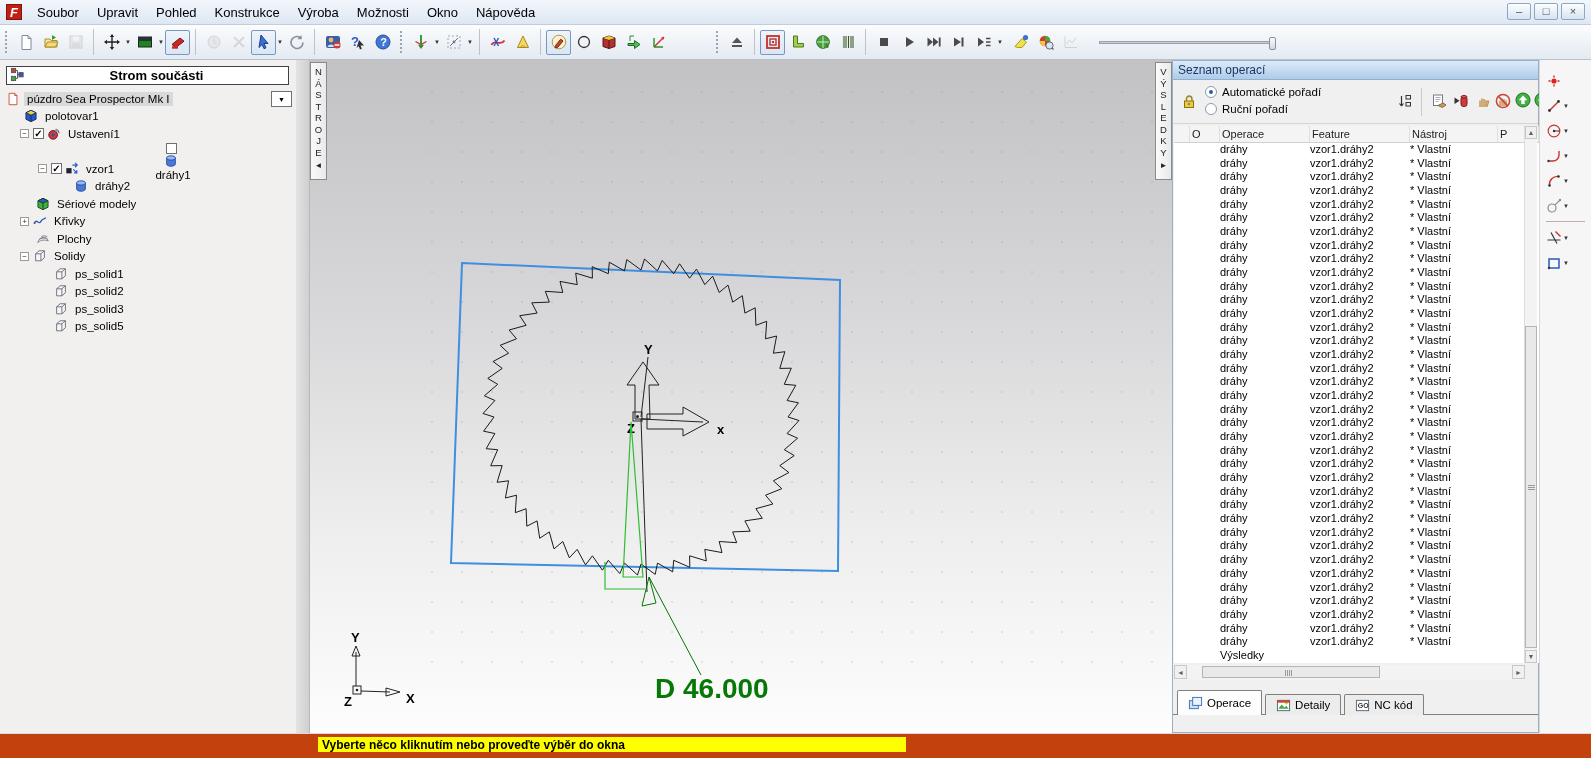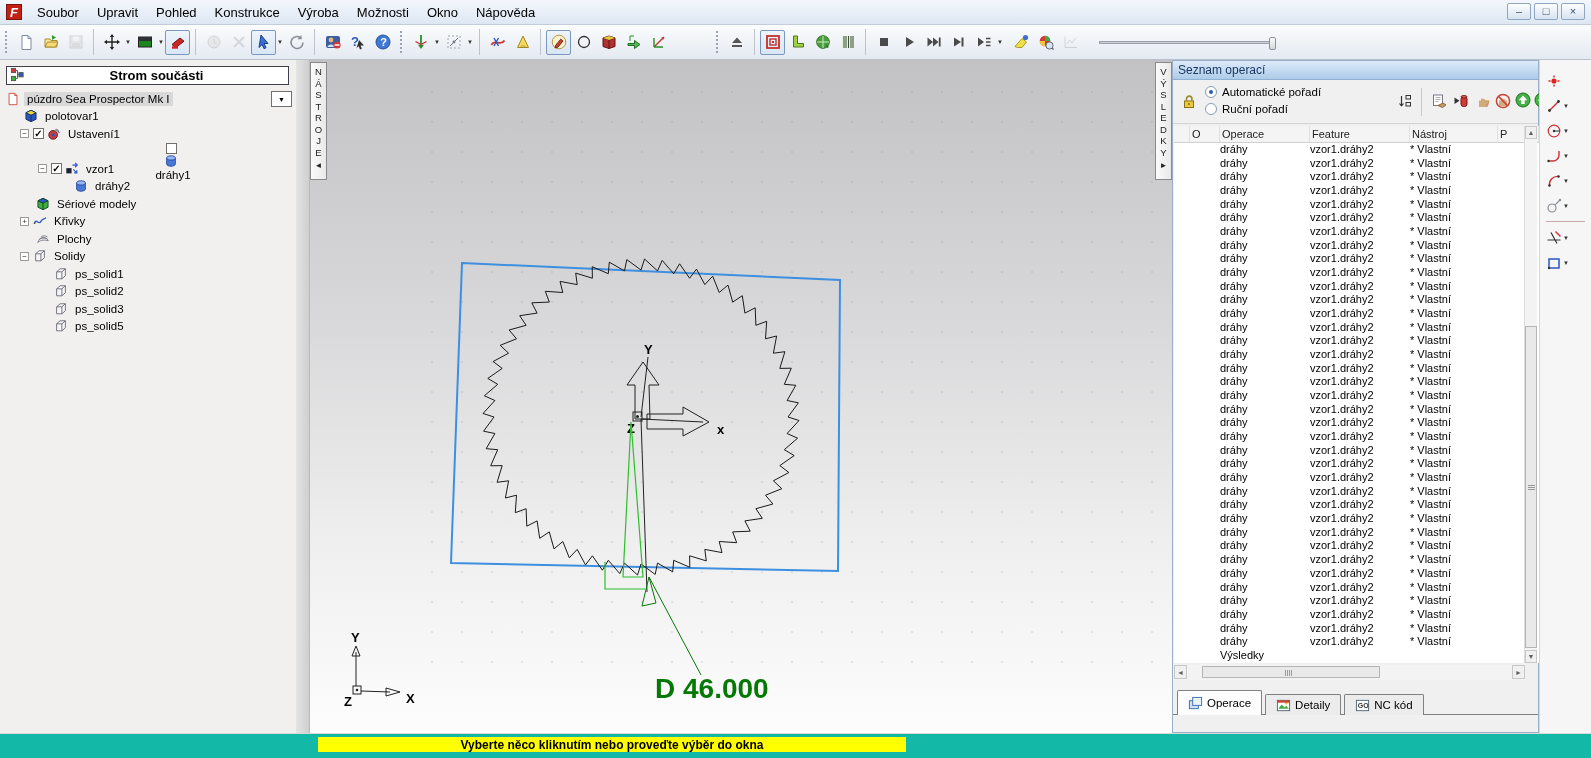--- a/index.html
+++ b/index.html
@@ -97,21 +97,21 @@
   .ops-tab { display:flex; align-items:center; gap:4px; border:1px solid #808080; border-bottom:none; background:#ececec;
     height:21px; padding:0 10px; font-size:11.5px; border-radius:2px 2px 0 0; margin-right:3px; }
   .ops-tab.active { background:#fdfdfd; height:25px; font-weight:normal; }
   #ops-tabline { position:absolute; left:0; top:653px; width:365px; height:1px; background:#808080; }
 
   
   .geo-item { display:flex; align-items:center; justify-content:flex-start; padding-left:6px; height:25px; }
   .geo-sep { height:1px; background:#c9a9a9; margin:3px 6px; }
 
   
-  #statusbar { position:absolute; left:0; top:733px; width:1591px; height:25px; background:#14b8a6; border-top:1px solid #dadada;text-align:center; }
+  #statusbar { position:absolute; left:0; top:733px; width:1591px; height:25px; background:#c2410c; border-top:1px solid #dadada; }
   #status-msg { position:absolute; left:318px; top:3px; width:588px; height:15px; background:#ffff00;
     font-size:12px; font-weight:bold; padding:1px 4px; white-space:nowrap; overflow:hidden; }
 </style>
 </head>
 <body>
 
 <div id="app">
 
   <div id="menubar">
     <div class="app-logo">F</div>

